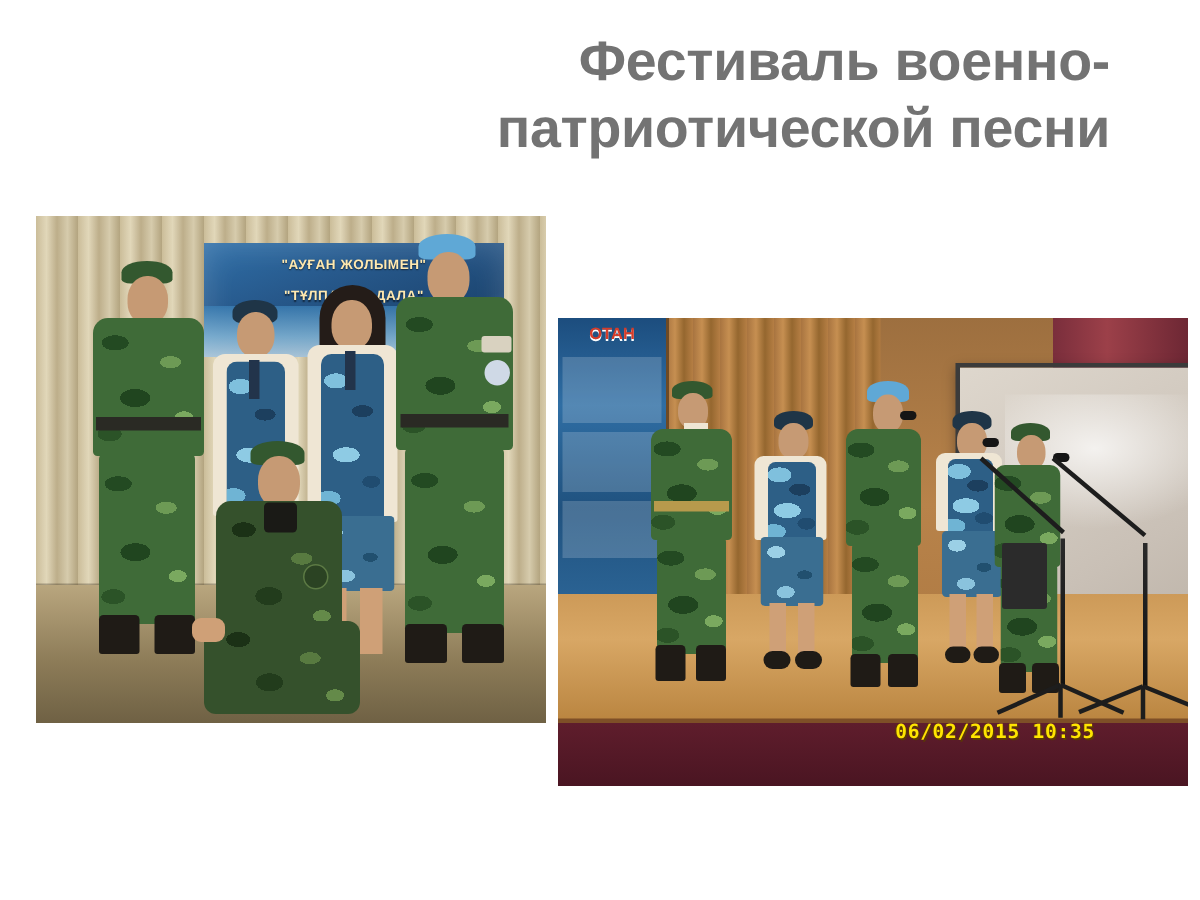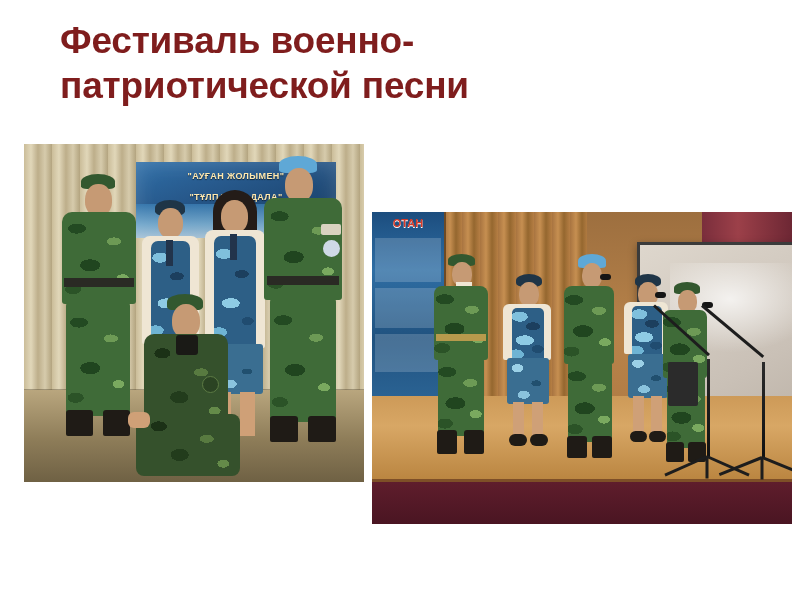--- a/index.html
+++ b/index.html
@@ -16,22 +16,22 @@
     overflow: hidden;
     font-family: "Liberation Sans", sans-serif;
   }
 
   
   #slide-title {
     position: absolute;
     left: 60px;
     top: 18px;
     width: 680px;
-    text-align: left;
-    color: #7f1d1d;
+    text-align: right;
+    color: #737373;
     font-family: "Liberation Sans", sans-serif;
     font-weight: bold;
     font-size: 37px;
     line-height: 1.22;
     letter-spacing: -0.2px;
     white-space: pre-line;
   }
 
   
   .photo {
@@ -430,17 +430,18 @@
       <div class="mic-stand" style="left:330px; top:92px;">
         <div class="mic-boom" style="left:0; top:0; width:80px; transform:rotate(40deg);"></div>
         <div class="mic-pole" style="left:60px; top:58px; height:96px;"></div>
         <div class="mic-leg" style="left:60px; top:152px; transform:rotate(22deg);"></div>
         <div class="mic-leg" style="left:60px; top:152px; transform:rotate(158deg);"></div>
         <div class="mic-leg" style="left:60px; top:152px; width:22px; transform:rotate(90deg);"></div>
       </div>
 
       <div class="lay" style="left:296px; top:150px; width:30px; height:44px; background:#2b2b2b; border-radius:2px;"></div>
 
+      <div id="timestamp">06/02/2015  10:35</div>
 
     </div>
   </div>
 
 </div>
 
 </body></html>

